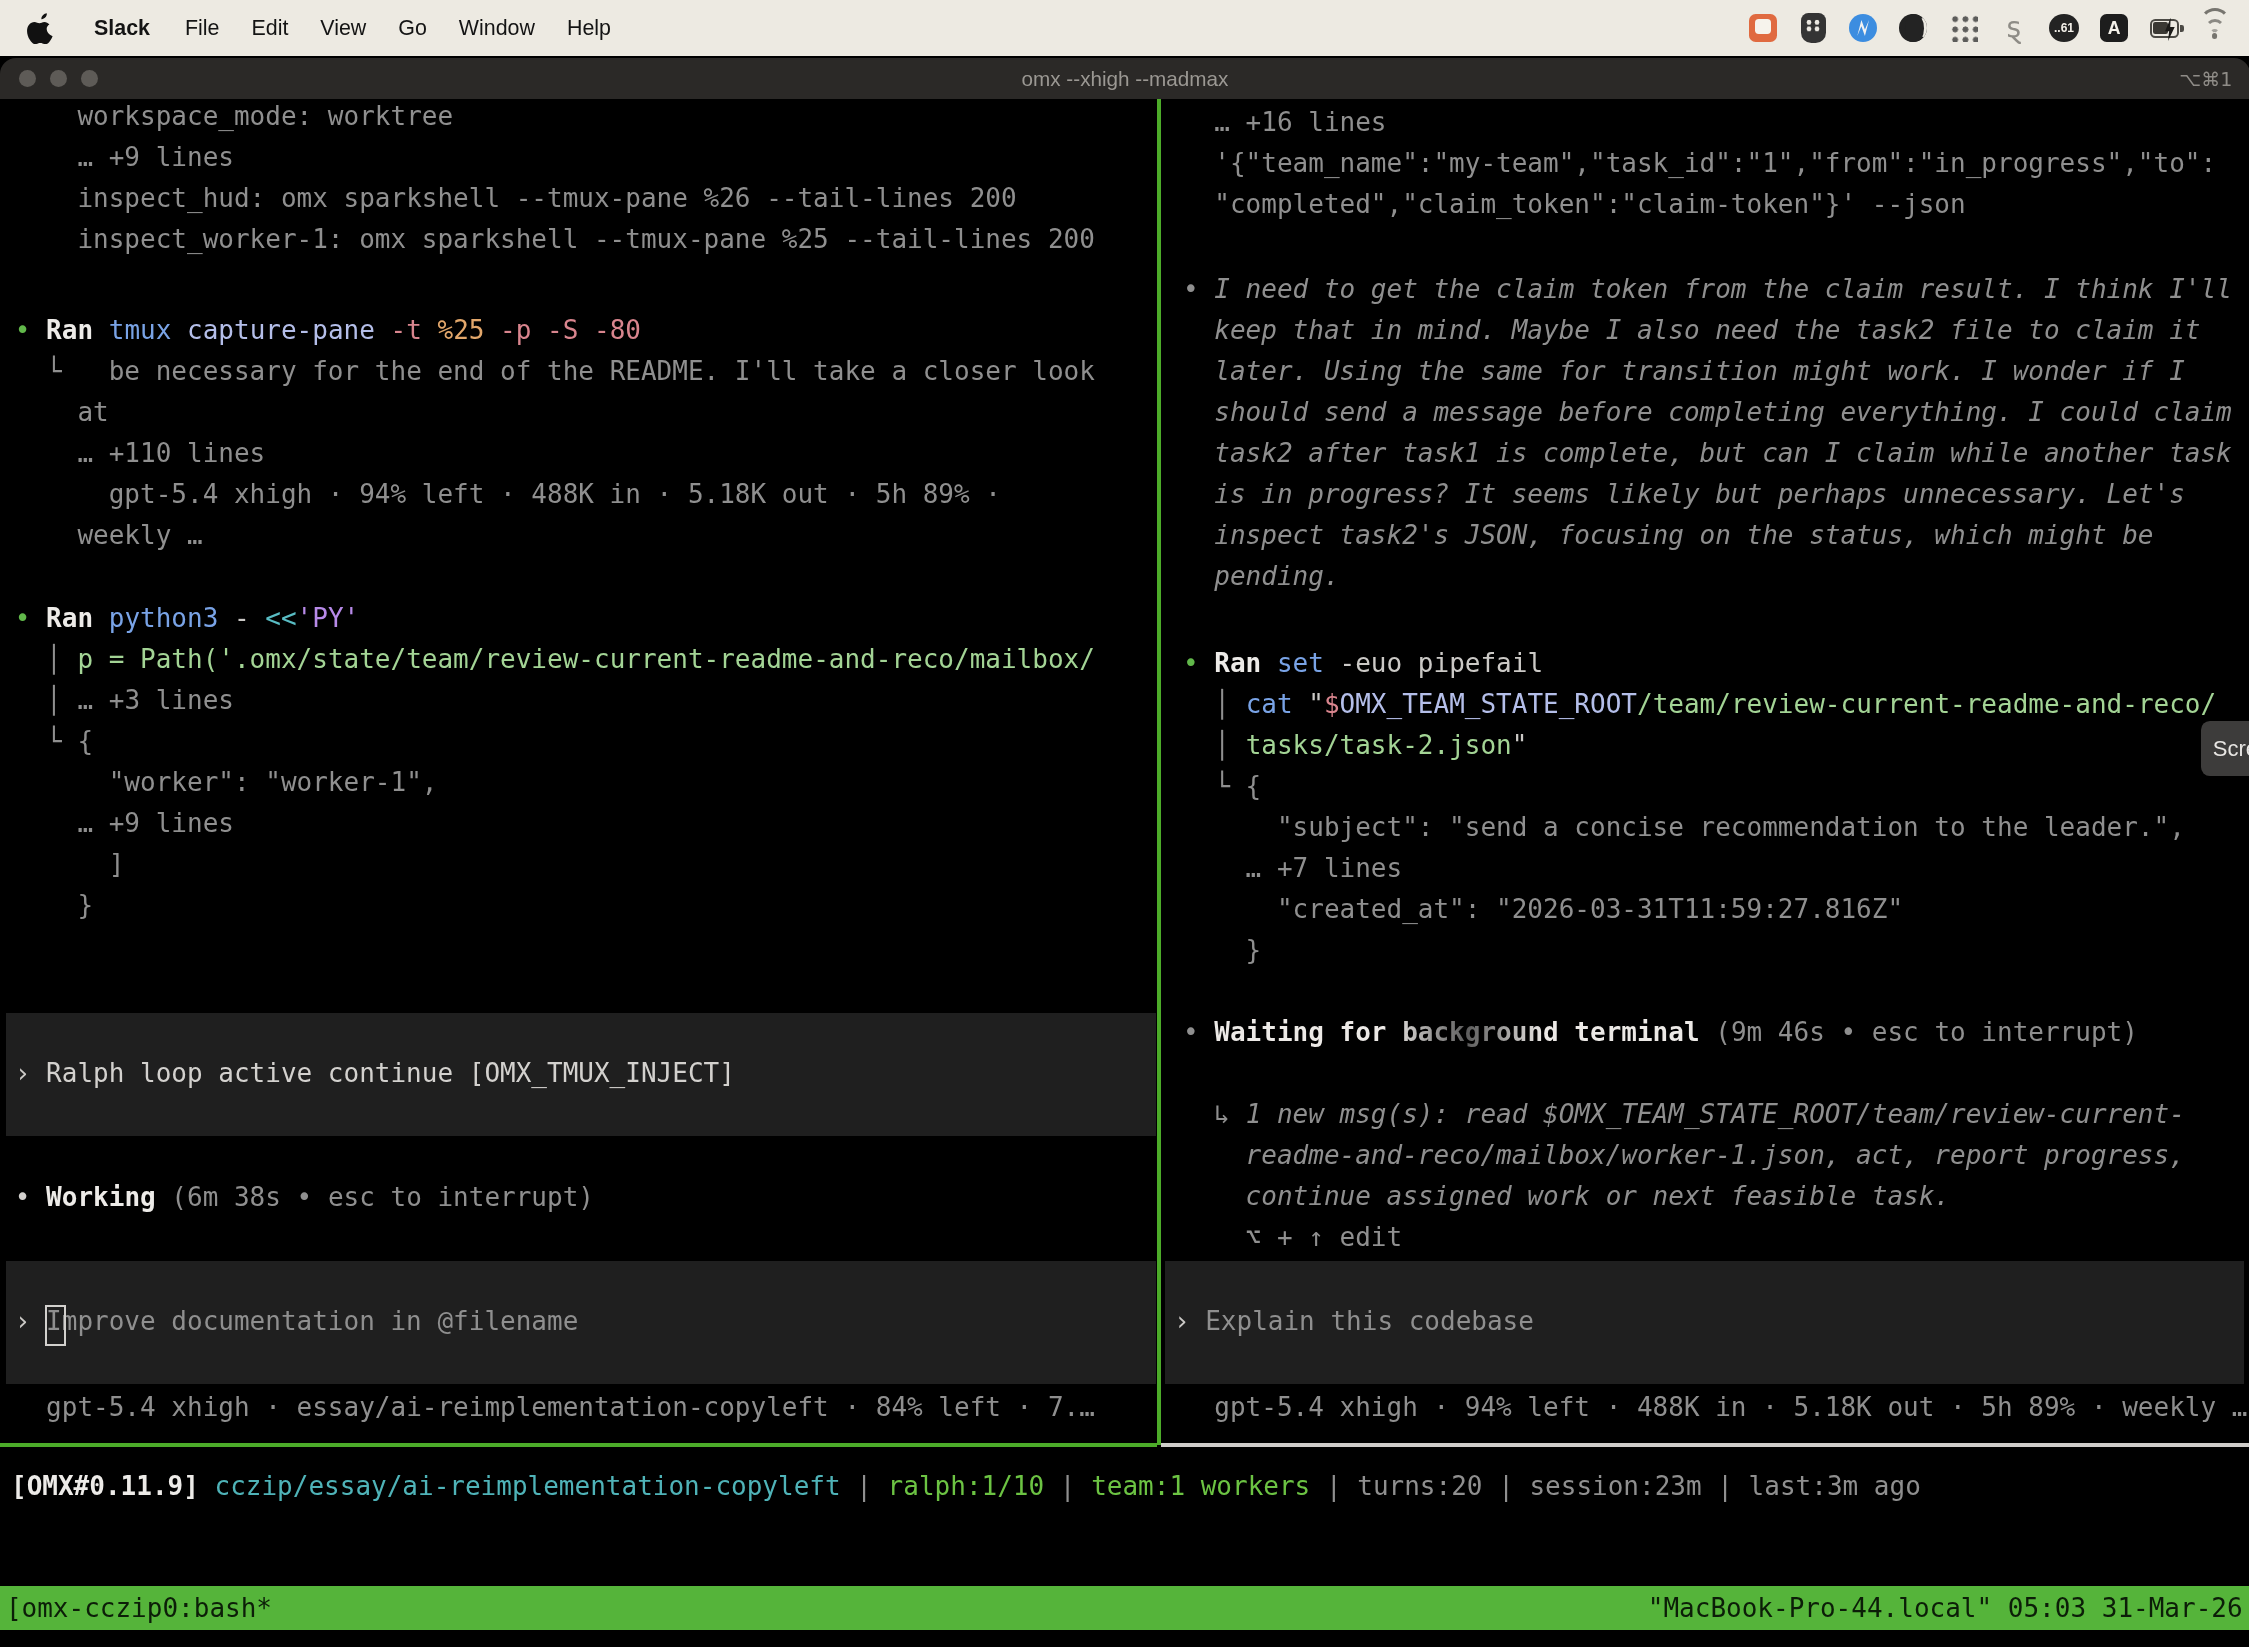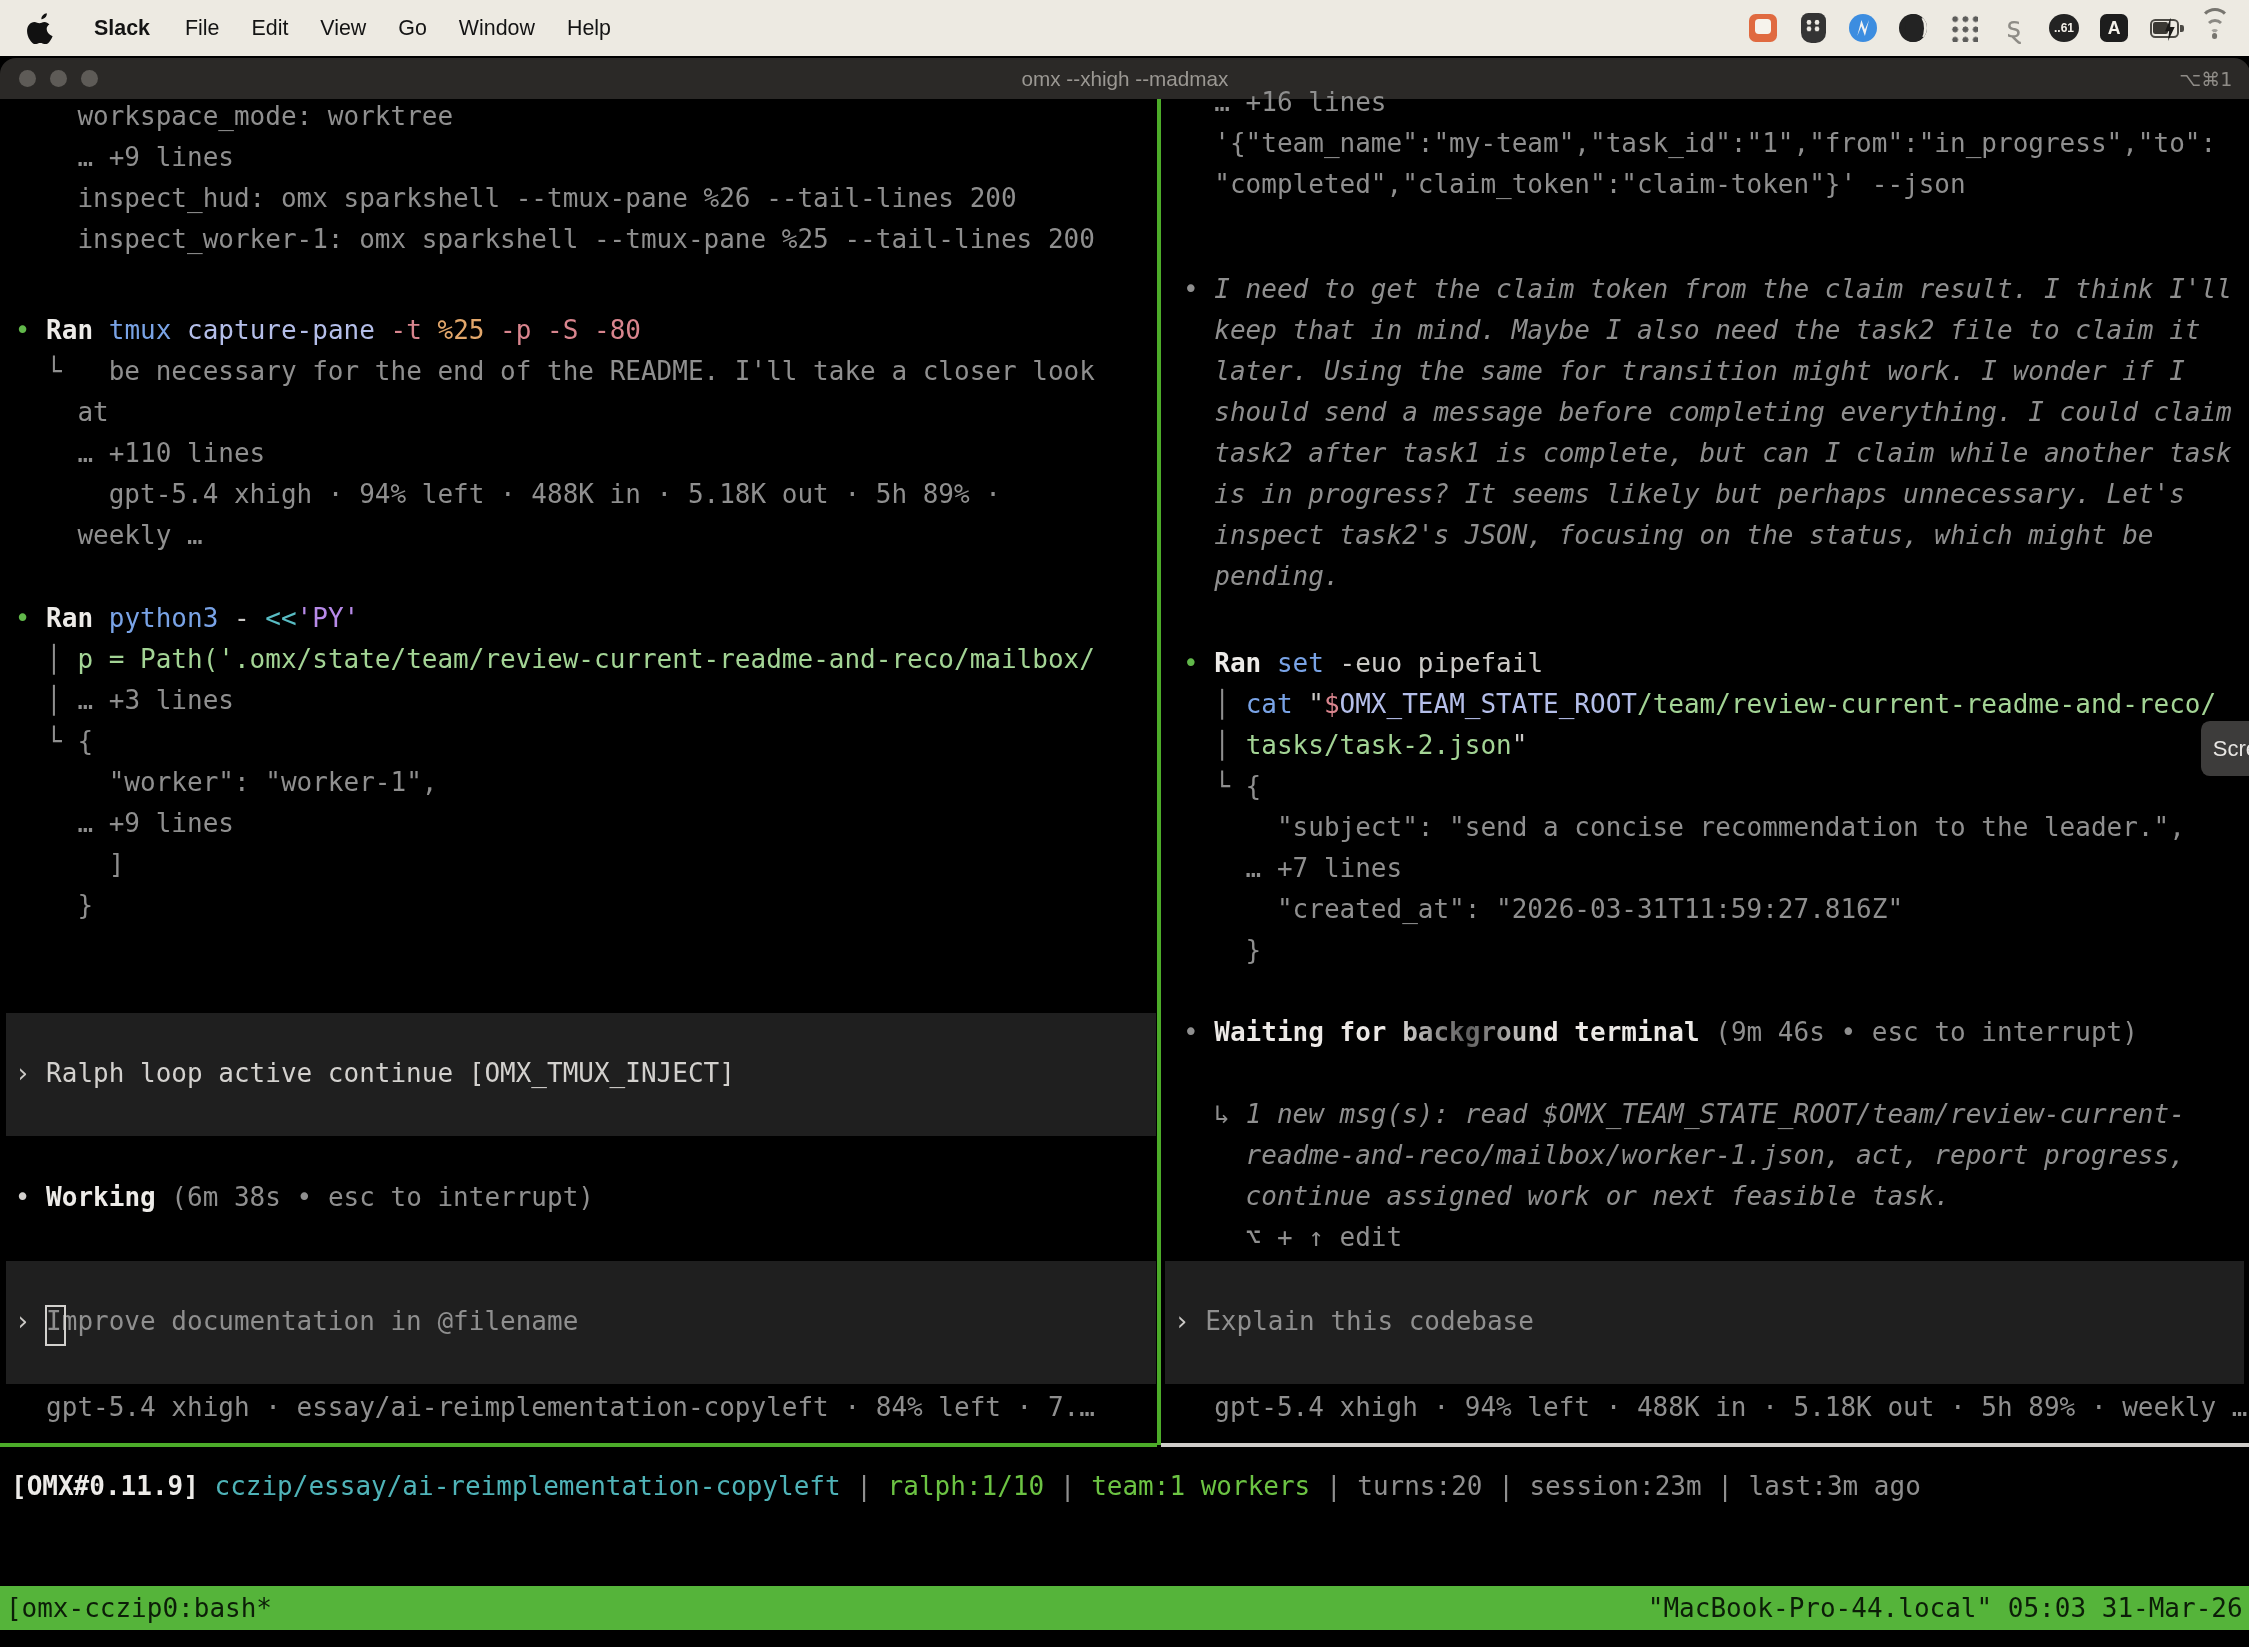--- a/index.html
+++ b/index.html
@@ -193,21 +193,21 @@
   <div class="tblock" style="left:14.8px; top:1119px;">
       <div class="ln"><span class="c-bright">• </span><span class="c-white bold">Working </span><span class="c-gray">(6m 38s • esc to interrupt)</span></div>
     </div>
   <div class="band tblock" style="left:5.9px; top:1203px; width:1150px; height:123px; padding-top:40px;">
       <div class="ln"><span class="c-light">› </span><span class="c-gray cur">I</span><span class="c-gray">mprove documentation in @filename</span></div>
     </div>
   <div class="tblock" style="left:14.8px; top:1329px;">
       <div class="ln"><span class="c-gray">  gpt-5.4 xhigh · essay/ai-reimplementation-copyleft · 84% left · 7.…</span></div>
     </div>
 
-  <div class="tblock" style="left:1183px; top:24px;">
+  <div class="tblock" style="left:1183px; top:44px;">
       <div class="ln"><span class="c-gray">  … +16 lines</span></div>
       <div class="ln"><span class="c-gray">  '{"team_name":"my-team","task_id":"1","from":"in_progress","to":</span></div>
       <div class="ln"><span class="c-gray">  "completed","claim_token":"claim-token"}' --json</span></div>
     </div>
   <div class="tblock" style="left:1183px; top:211px;">
       <div class="ln"><span class="c-gray">• </span><span class="c-gray ital">I need to get the claim token from the claim result. I think I'll</span></div>
       <div class="ln"><span class="c-gray ital">  keep that in mind. Maybe I also need the task2 file to claim it</span></div>
       <div class="ln"><span class="c-gray ital">  later. Using the same for transition might work. I wonder if I</span></div>
       <div class="ln"><span class="c-gray ital">  should send a message before completing everything. I could claim</span></div>
       <div class="ln"><span class="c-gray ital">  task2 after task1 is complete, but can I claim while another task</span></div>

